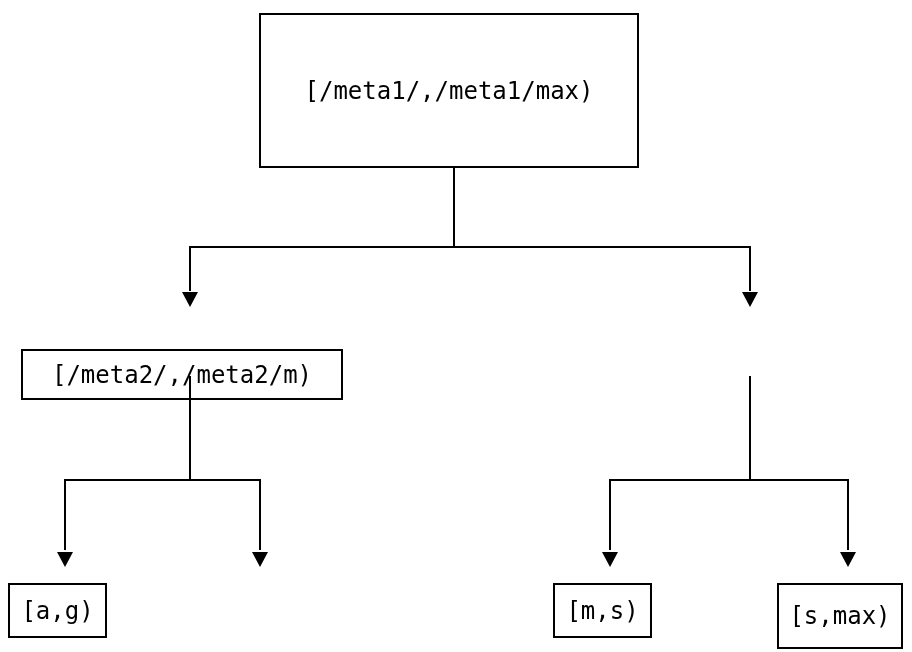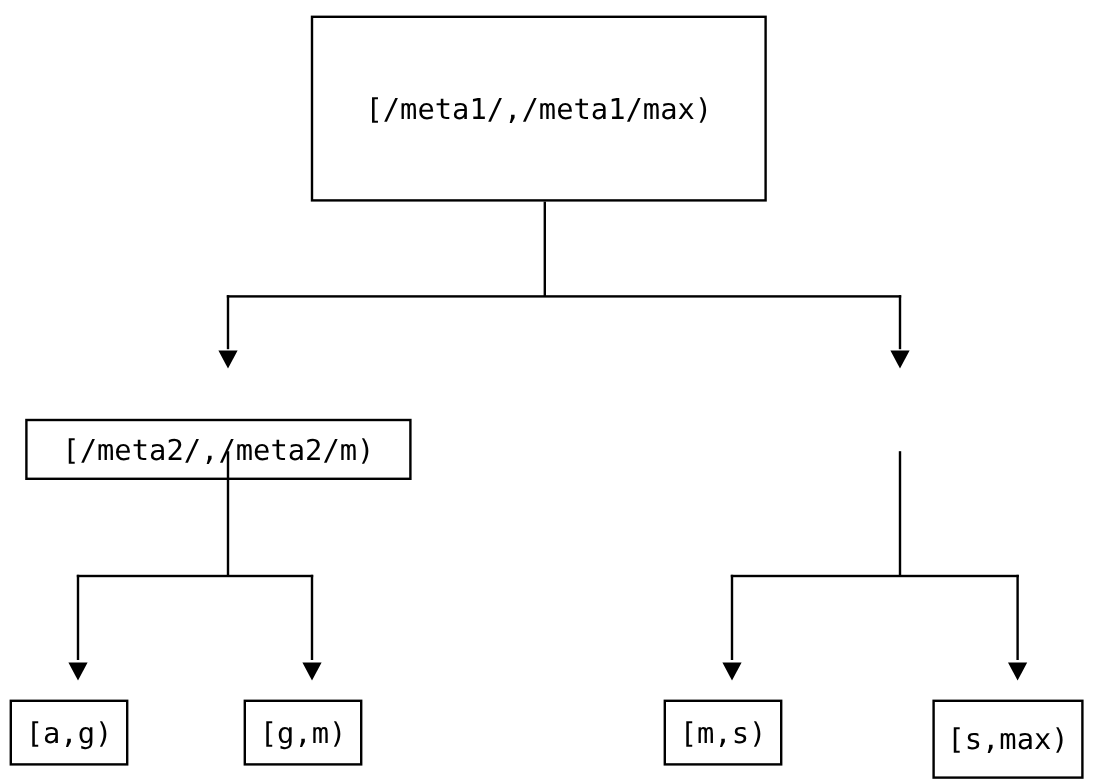--- a/index.html
+++ b/index.html
@@ -87,23 +87,20 @@
 
   <div class="node n-l2a">
     <span class="node-label">[/meta2/,/meta2/m)</span>
   </div>
 
 
   <div class="node n-leaf1">
     <span class="node-label">[a,g)</span>
   </div>
 
-  <div class="node n-leaf2">
-    <span class="node-label">[g,m)</span>
-  </div>
 
   <div class="node n-leaf3">
     <span class="node-label">[m,s)</span>
   </div>
 
   <div class="node n-leaf4">
     <span class="node-label">[s,max)</span>
   </div>
 
   <div class="edge e1-stem"></div>

